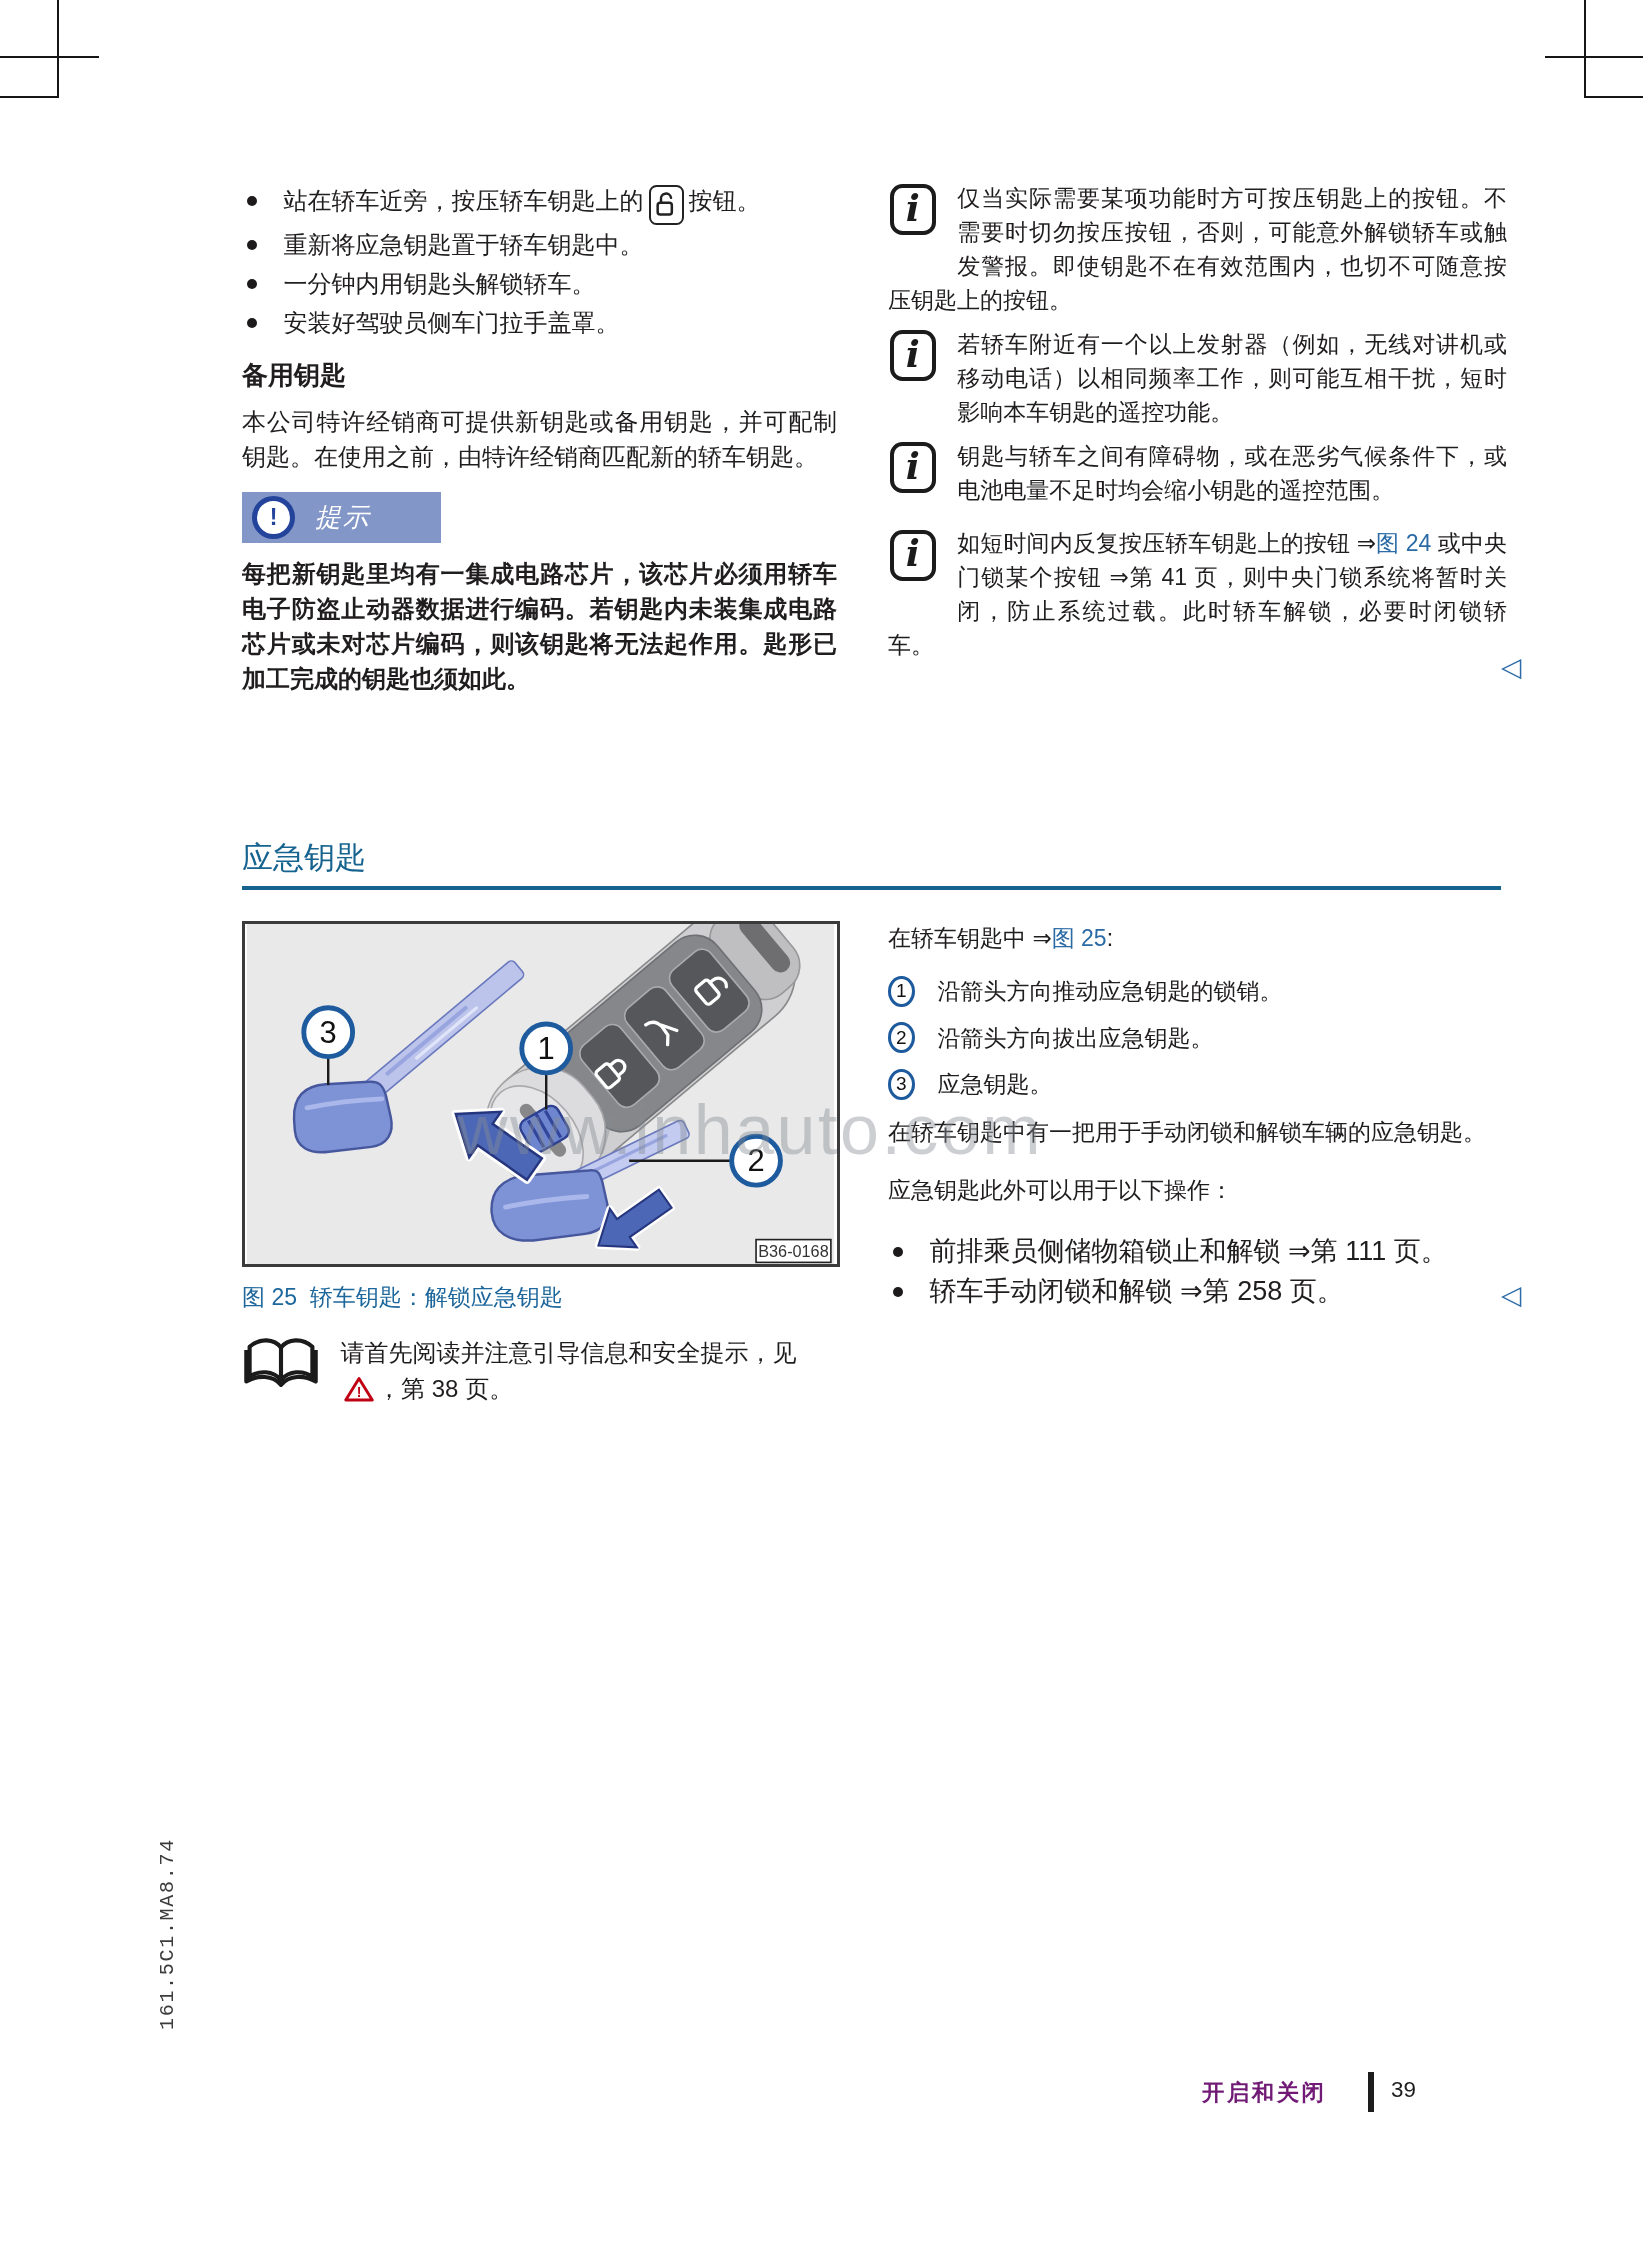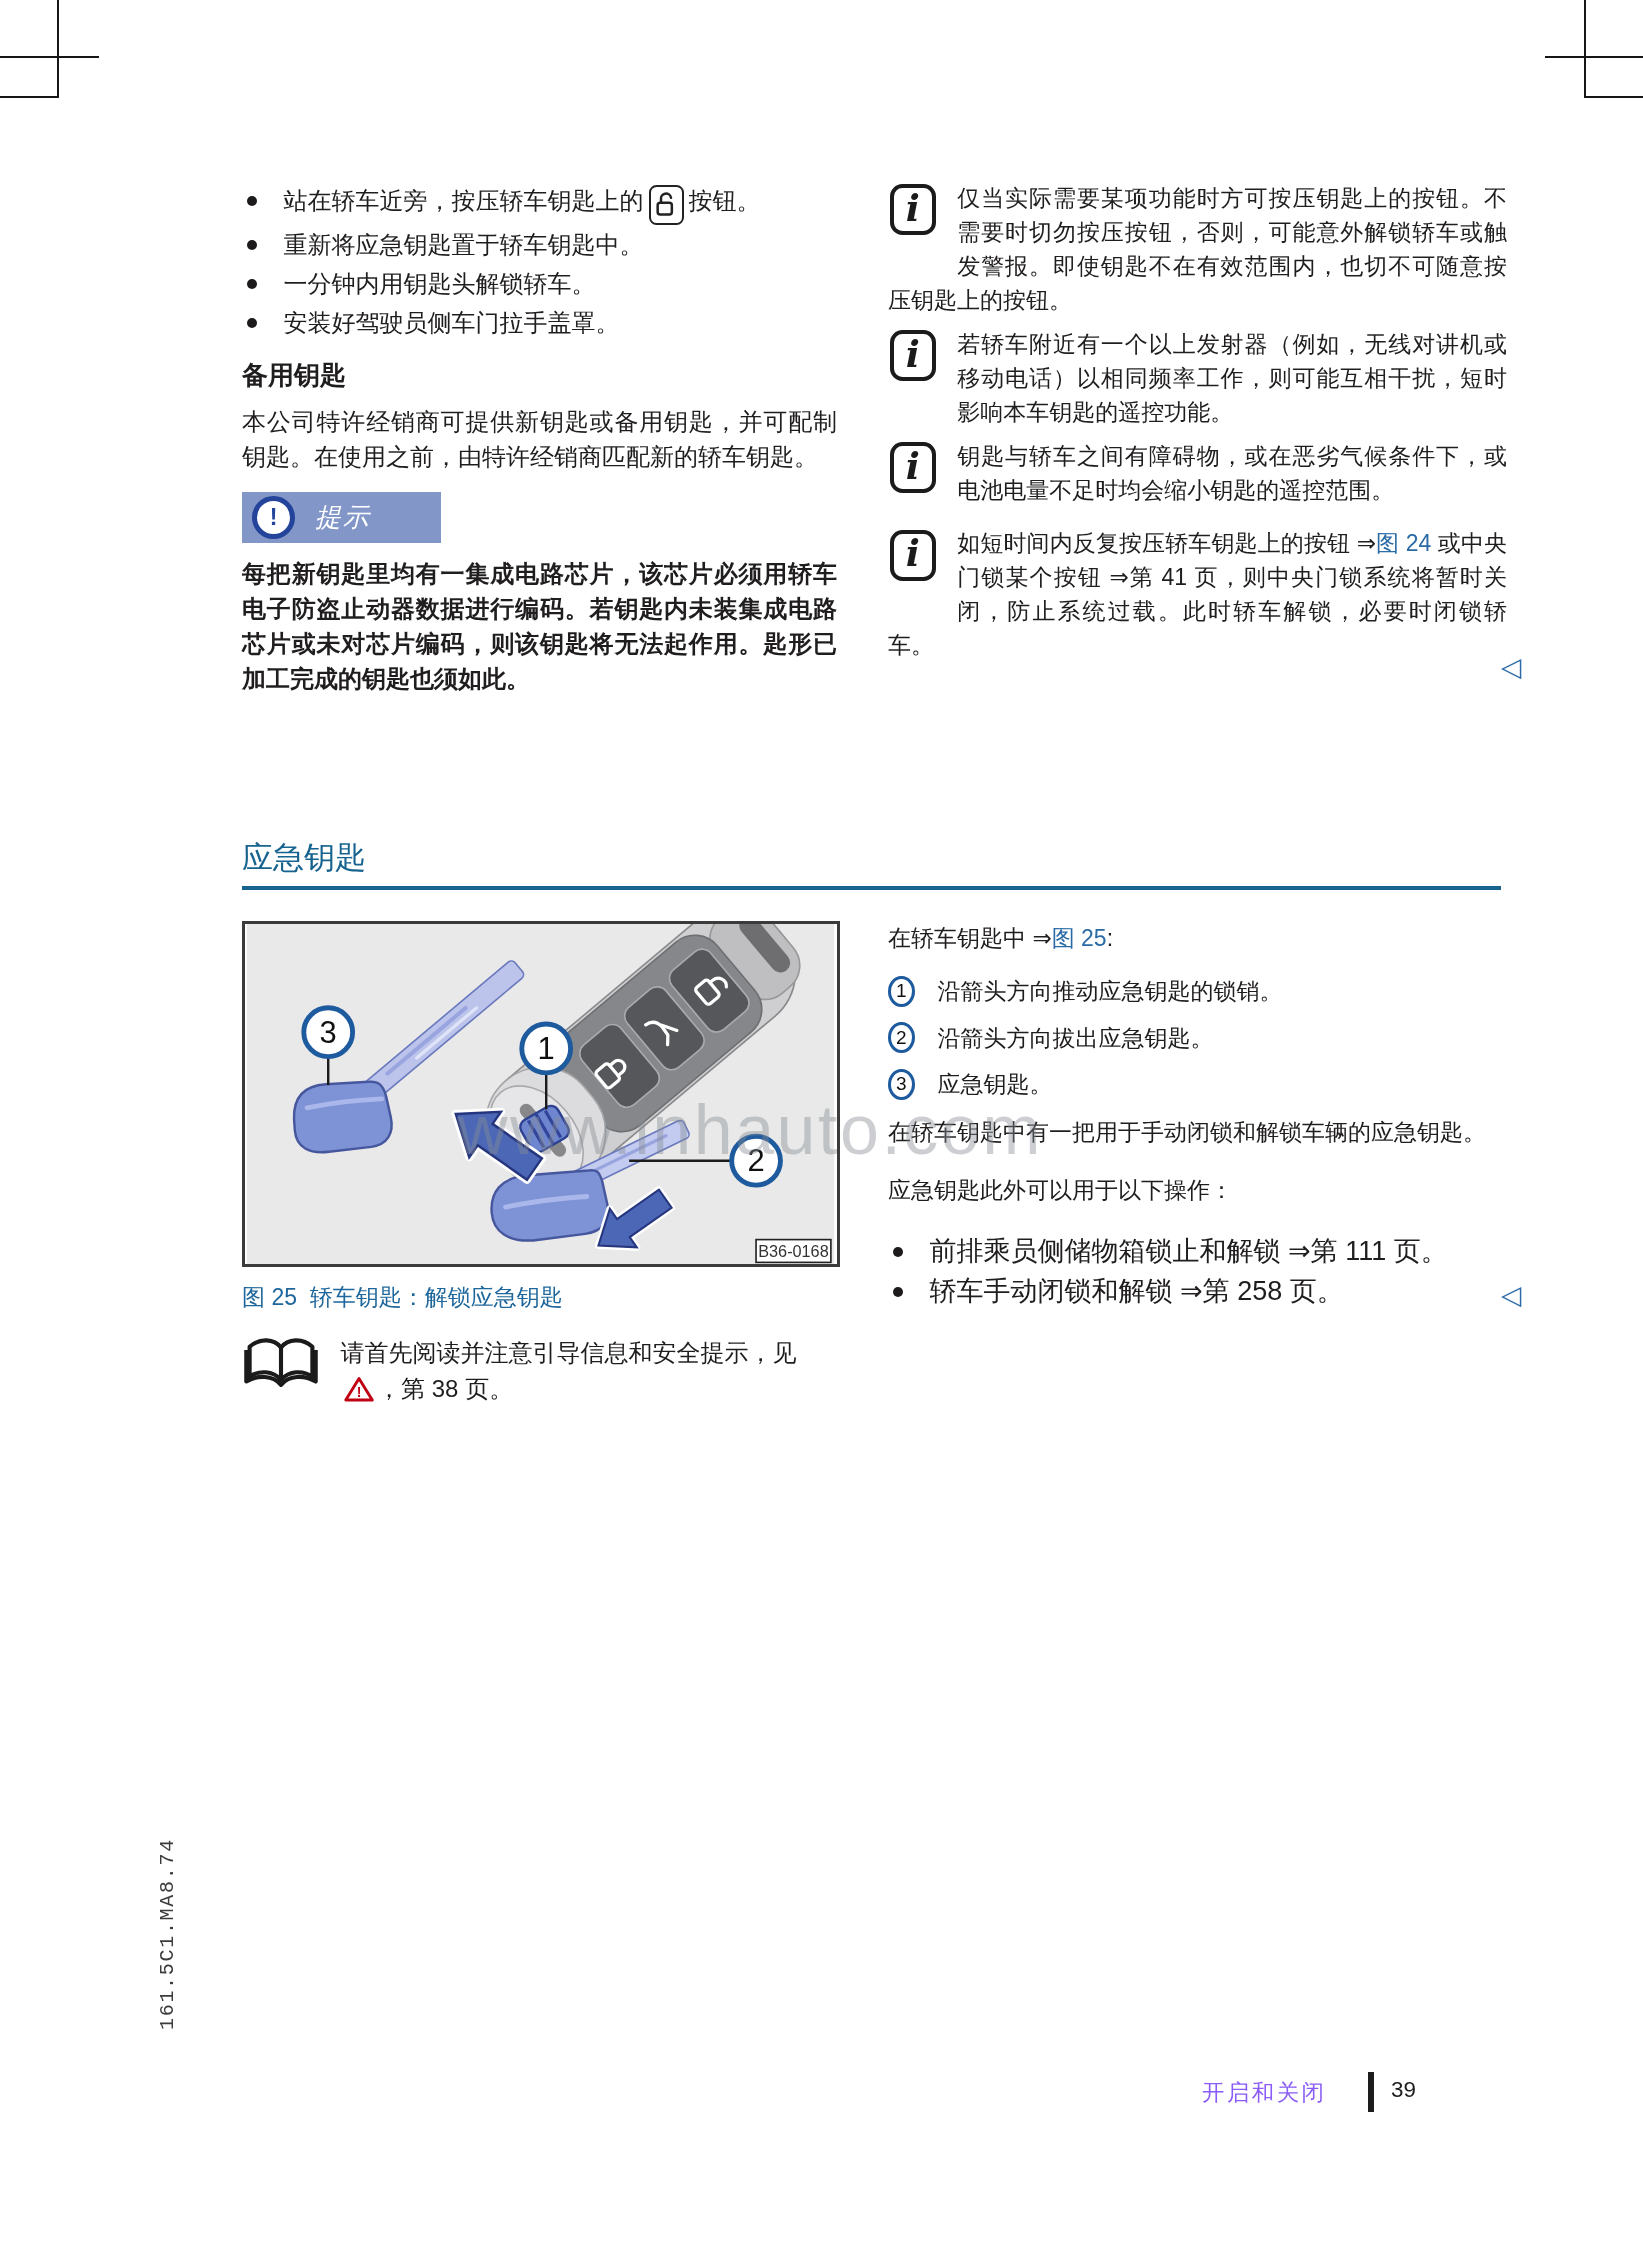--- a/index.html
+++ b/index.html
@@ -52,21 +52,21 @@
              box-sizing:border-box;background:#fff;margin-right:23px;margin-top:1.7px;}
   .step-txt{font-size:23px;line-height:35px;}
   .intro-line{font-size:23px;line-height:35px;}
   .mid-para{font-size:23px;line-height:35px;margin-top:13.2px;text-align:justify;}
   .ops-row{display:flex;align-items:flex-start;line-height:40px;font-size:27px;}
   .ops-wrap{margin-top:10px;}
 
   .end-marker{position:absolute;color:#2d6ca8;font-size:26.5px;line-height:26.5px;}
 
   
-  .footer-section{position:absolute;left:1202px;top:2077px;font-size:22.4px;color:#8b5cf6;letter-spacing:2.5px;}
+  .footer-section{position:absolute;left:1202px;top:2077px;font-size:22.4px;color:#701a75;letter-spacing:2.5px;font-weight:bold;}
   .footer-bar{position:absolute;left:1368px;top:2072px;width:5.8px;height:83px;background:#1d1d1d;}
   .footer-page{position:absolute;left:1391px;top:2077px;font-size:22.4px;color:#1d1d1d;}
   .spine{position:absolute;left:156px;top:2030px;transform:rotate(-90deg);transform-origin:0 0;
          font-size:20px;color:#3c3c3c;letter-spacing:1.7px;white-space:nowrap;font-family:"Liberation Mono","DejaVu Sans Mono",monospace;}
   .wm-center{position:absolute;left:457px;top:1090px;font-size:70px;color:#878d94;opacity:.42;
              letter-spacing:2.5px;white-space:nowrap;z-index:6;}
   .wm-bottom{position:absolute;left:1146px;top:2155px;font-size:46px;color:#b5b5b5;white-space:nowrap;letter-spacing:0.8px;}
 </style>
 </head>
 <body>

